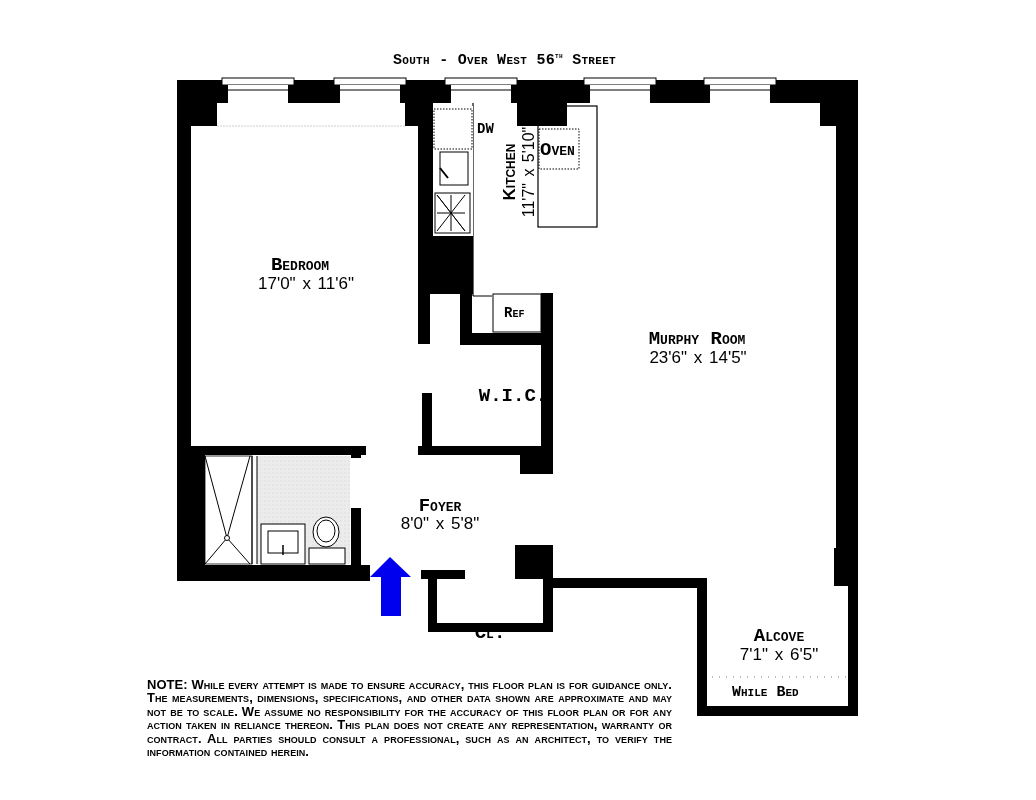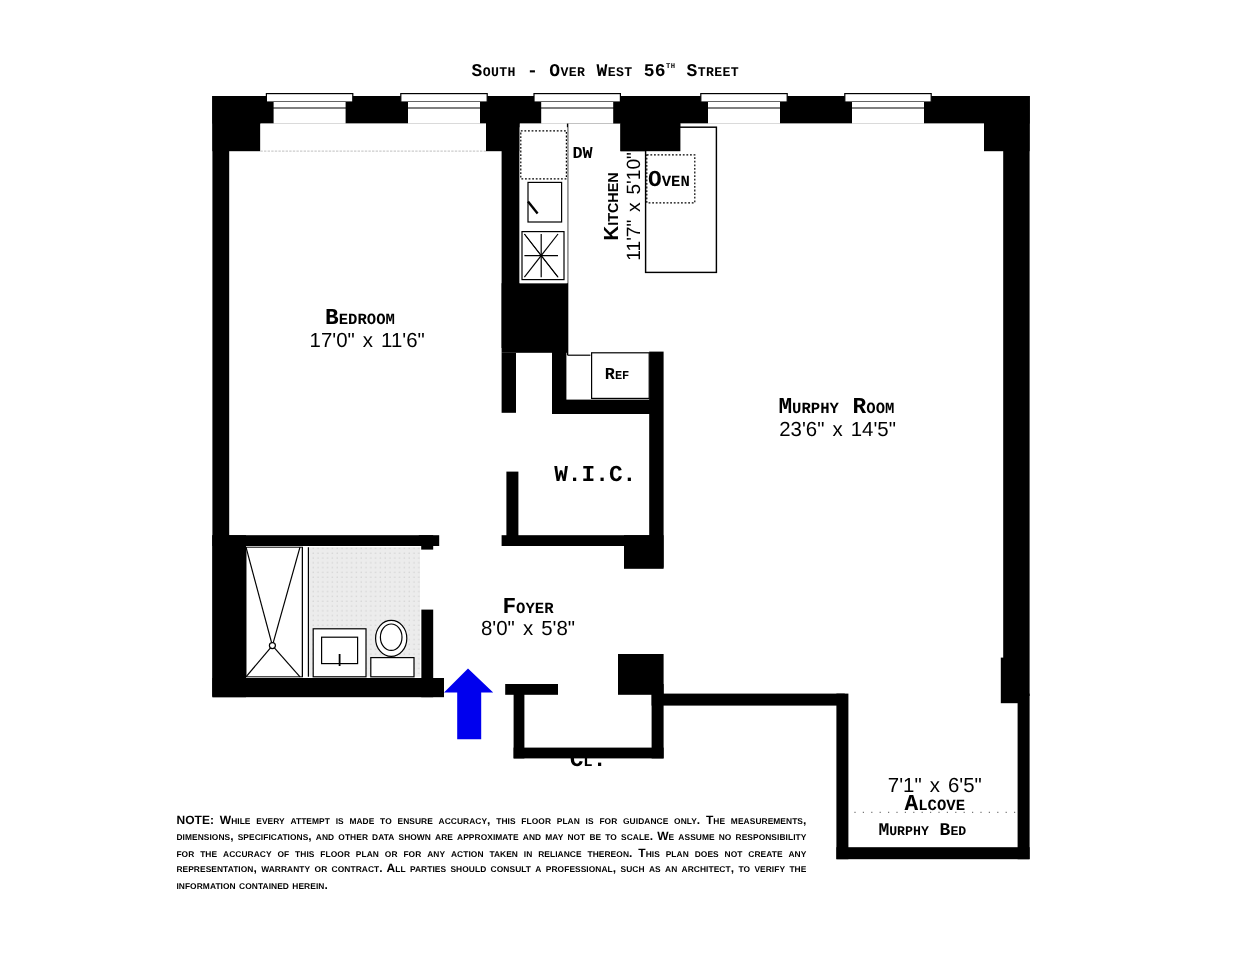--- a/index.html
+++ b/index.html
@@ -12,21 +12,21 @@
          white-space: nowrap; line-height: 1; }
   .orientation { left: 393px; top: 52px; font-size: 15px; letter-spacing: 0.3px; }
   .orientation sup { font-size: 8px; vertical-align: 6px; }
   .room-name { font-size: 19px; transform: translateX(-50%); }
   .room-dim { font-size: 17px; transform: translateX(-50%); word-spacing: 2px; }
   .appliance { font-size: 14px; }
   .kitchen-block { position: absolute; left: 500px; top: 232px; transform: rotate(-90deg); transform-origin: 0 0;
                    text-align: center; width: 120px; }
   .kitchen-block .k1 { font-size: 17px; font-weight: bold; font-variant: small-caps; display: block; }
   .kitchen-block .k2 { font-size: 16px; display: block; word-spacing: 2px; }
-  .note { position: absolute; left: 147px; top: 678px; width: 525px; font-size: 10px; font-weight: bold;
+  .note { position: absolute; left: 147px; top: 678px; width: 525px; font-size: 13px; font-weight: bold;
           font-variant: small-caps; line-height: 13.4px; text-align: justify; letter-spacing: 0.05px; }
 </style>
 </head>
 <body>
 
 <svg class="plan" viewBox="0 0 1036 800" xmlns="http://www.w3.org/2000/svg">
   <defs>
     <pattern id="bathdots" width="4" height="4" patternUnits="userSpaceOnUse">
       <rect width="4" height="4" fill="#ececec"></rect>
       <circle cx="1" cy="1" r="0.6" fill="#d0d0d0"></circle>
@@ -190,24 +190,24 @@
   <span class="k1">Kitchen</span>
   <span class="k2">11'7"  x  5'10"</span>
 </div>
 
 <div class="lbl room-name" style="left:697px; top:330px;">Murphy Room</div>
 <div class="dim room-dim" style="left:698px; top:349px;">23'6"  x  14'5"</div>
 
 <div class="lbl room-name" style="left:440px; top:497px;">Foyer</div>
 <div class="dim room-dim" style="left:440px; top:515px;">8'0"  x  5'8"</div>
 
-<div class="lbl room-name" style="left:779px; top:661px;">Alcove</div>
+<div class="lbl room-name" style="left:779px; top:627px;">Alcove</div>
 <div class="dim room-dim" style="left:779px; top:646px;">7'1"  x  6'5"</div>
 
-<div class="lbl room-name" style="left:496px; top:387px; font-variant: normal;">W.I.C.</div>
+<div class="lbl room-name" style="left:513px; top:387px; font-variant: normal;">W.I.C.</div>
 <div class="lbl room-name" style="left:490px; top:624px;">Cl.</div>
 
 <div class="lbl appliance" style="left:441px; top:122px;margin-left:36px;">DW</div>
 <div class="lbl appliance" style="left:540px; top:141px; font-size:19px;">Oven</div>
 <div class="lbl appliance" style="left:504px; top:306px;">Ref</div>
-<div class="lbl appliance" style="left:732px; top:685px; font-size:15px;">Murphy Bed</div>
+<div class="lbl appliance" style="left:732px; top:685px; font-size:15px;">While Bed</div>
 
 <div class="note">NOTE: While every attempt is made to ensure accuracy, this floor plan is for guidance only. The measurements, dimensions, specifications, and other data shown are approximate and may not be to scale. We assume no responsibility for the accuracy of this floor plan or for any action taken in reliance thereon. This plan does not create any representation, warranty or contract. All parties should consult a professional, such as an architect, to verify the information contained herein.</div>
 
 </body></html>

